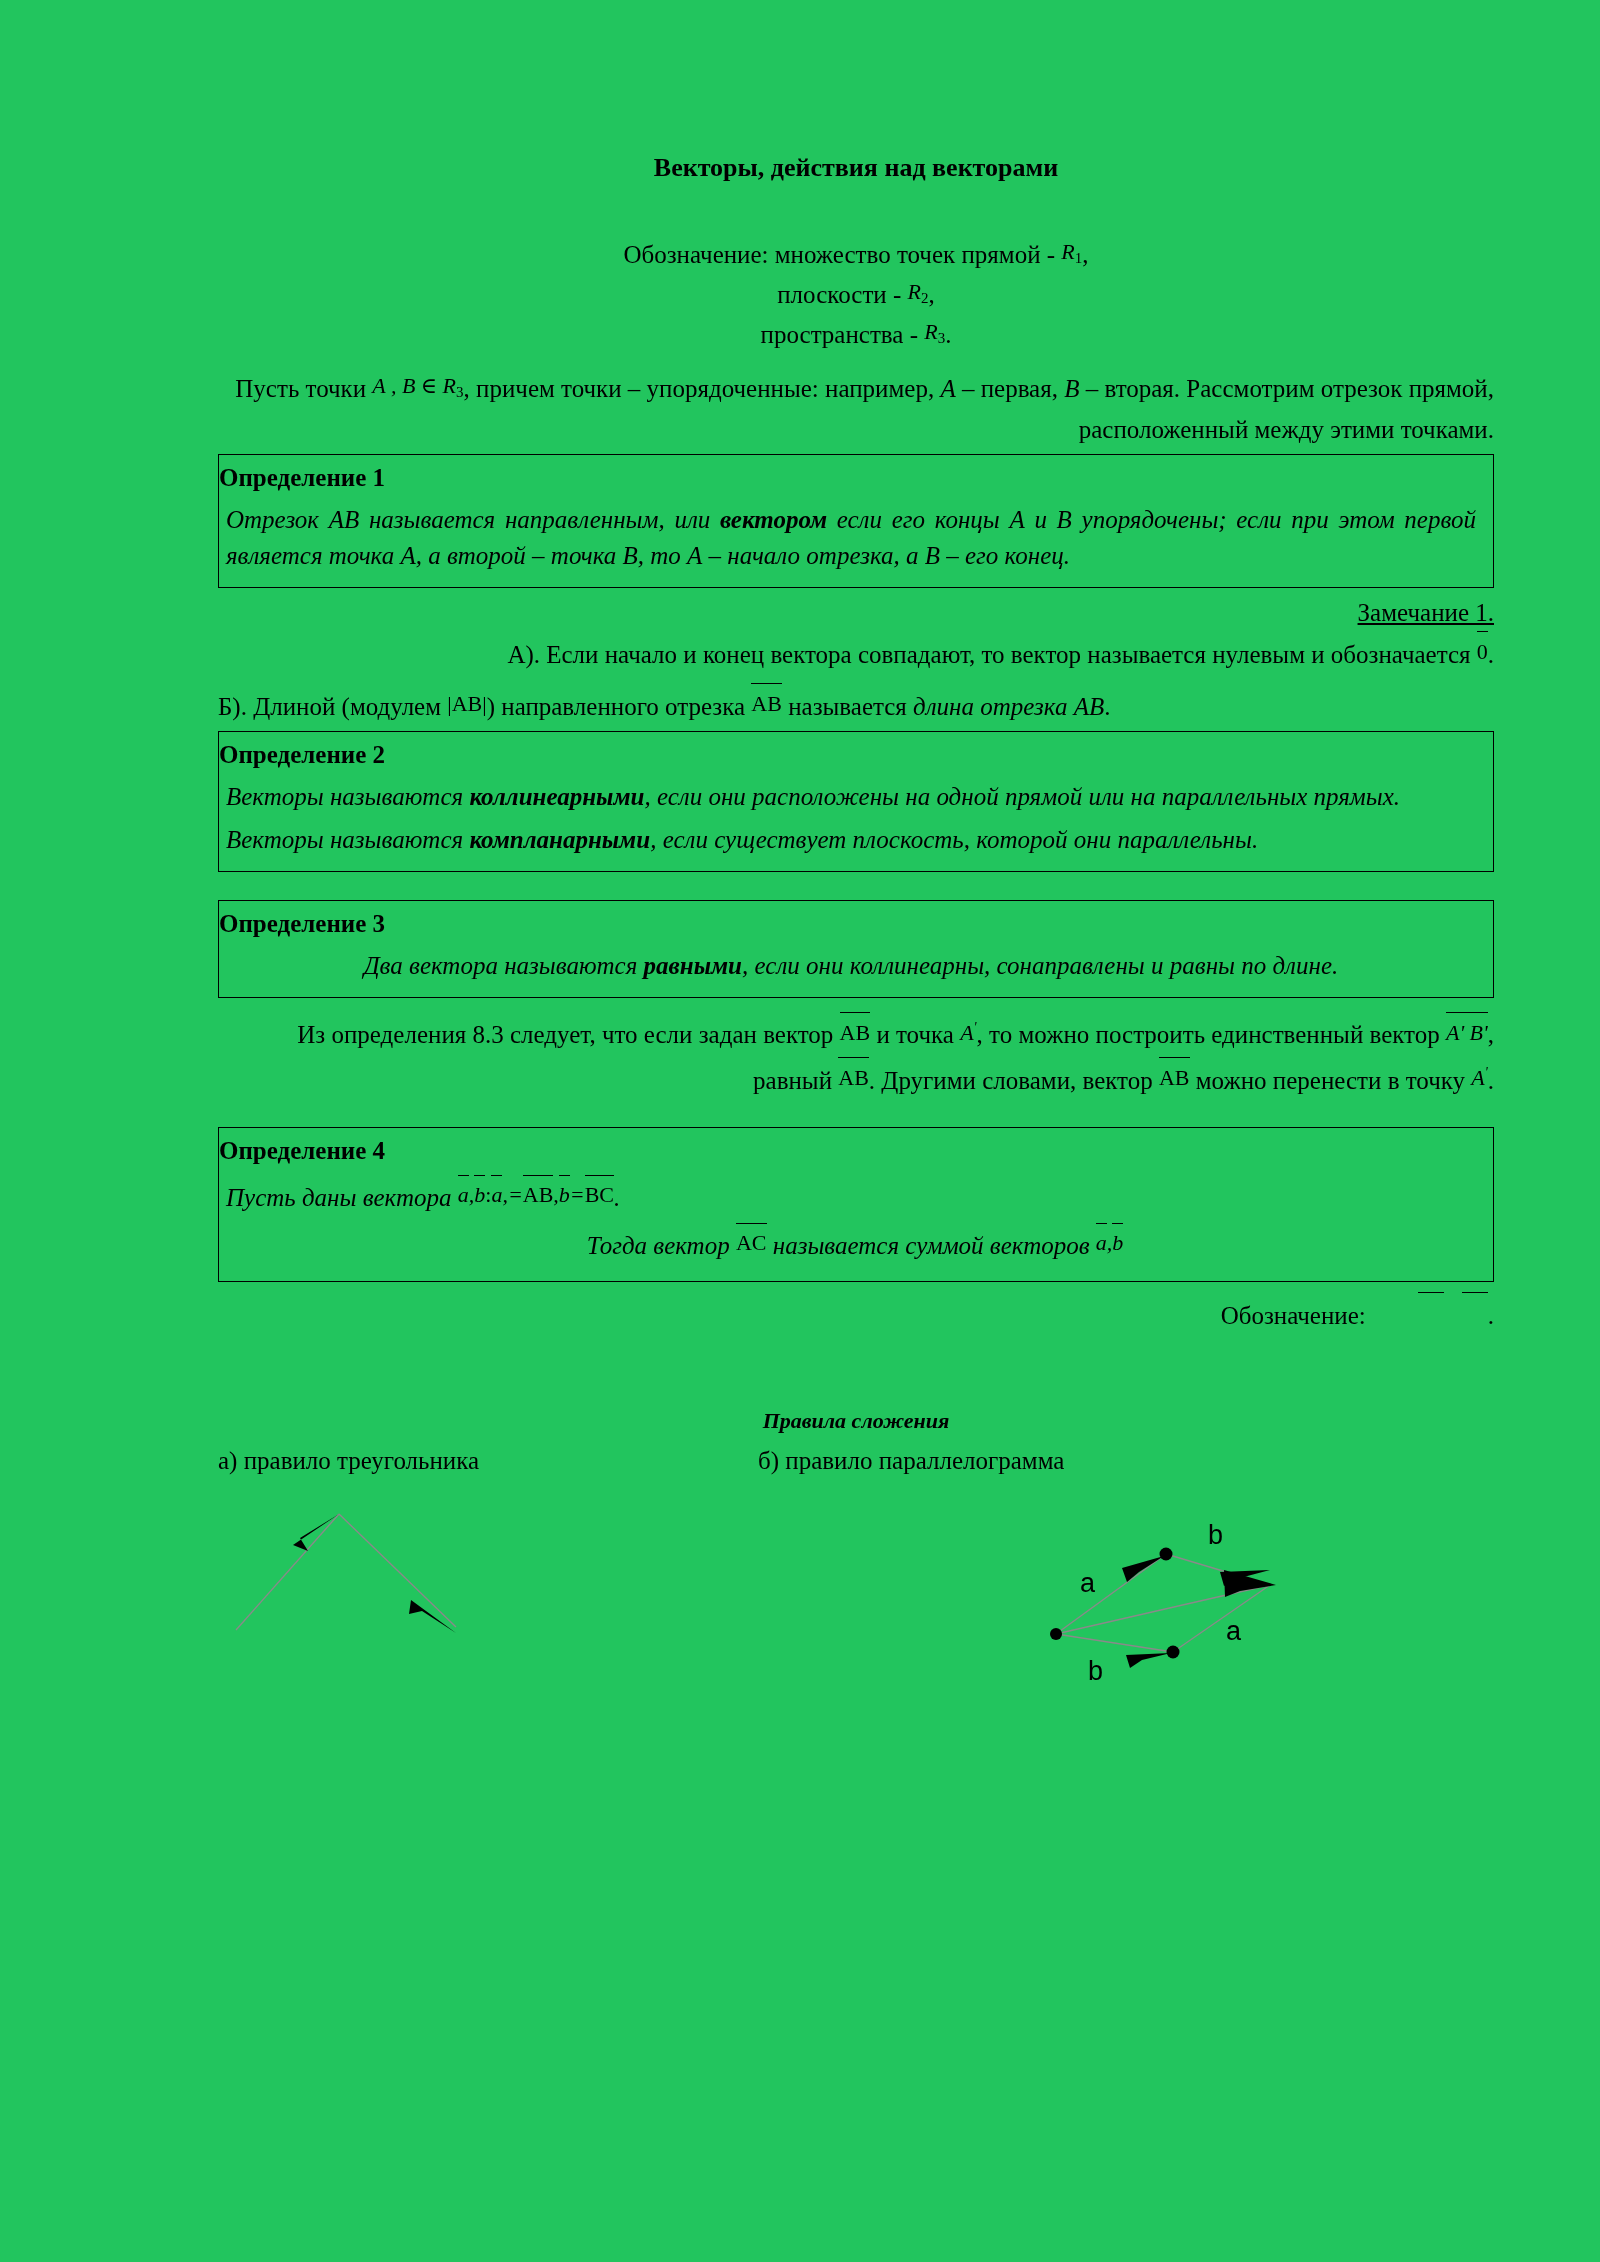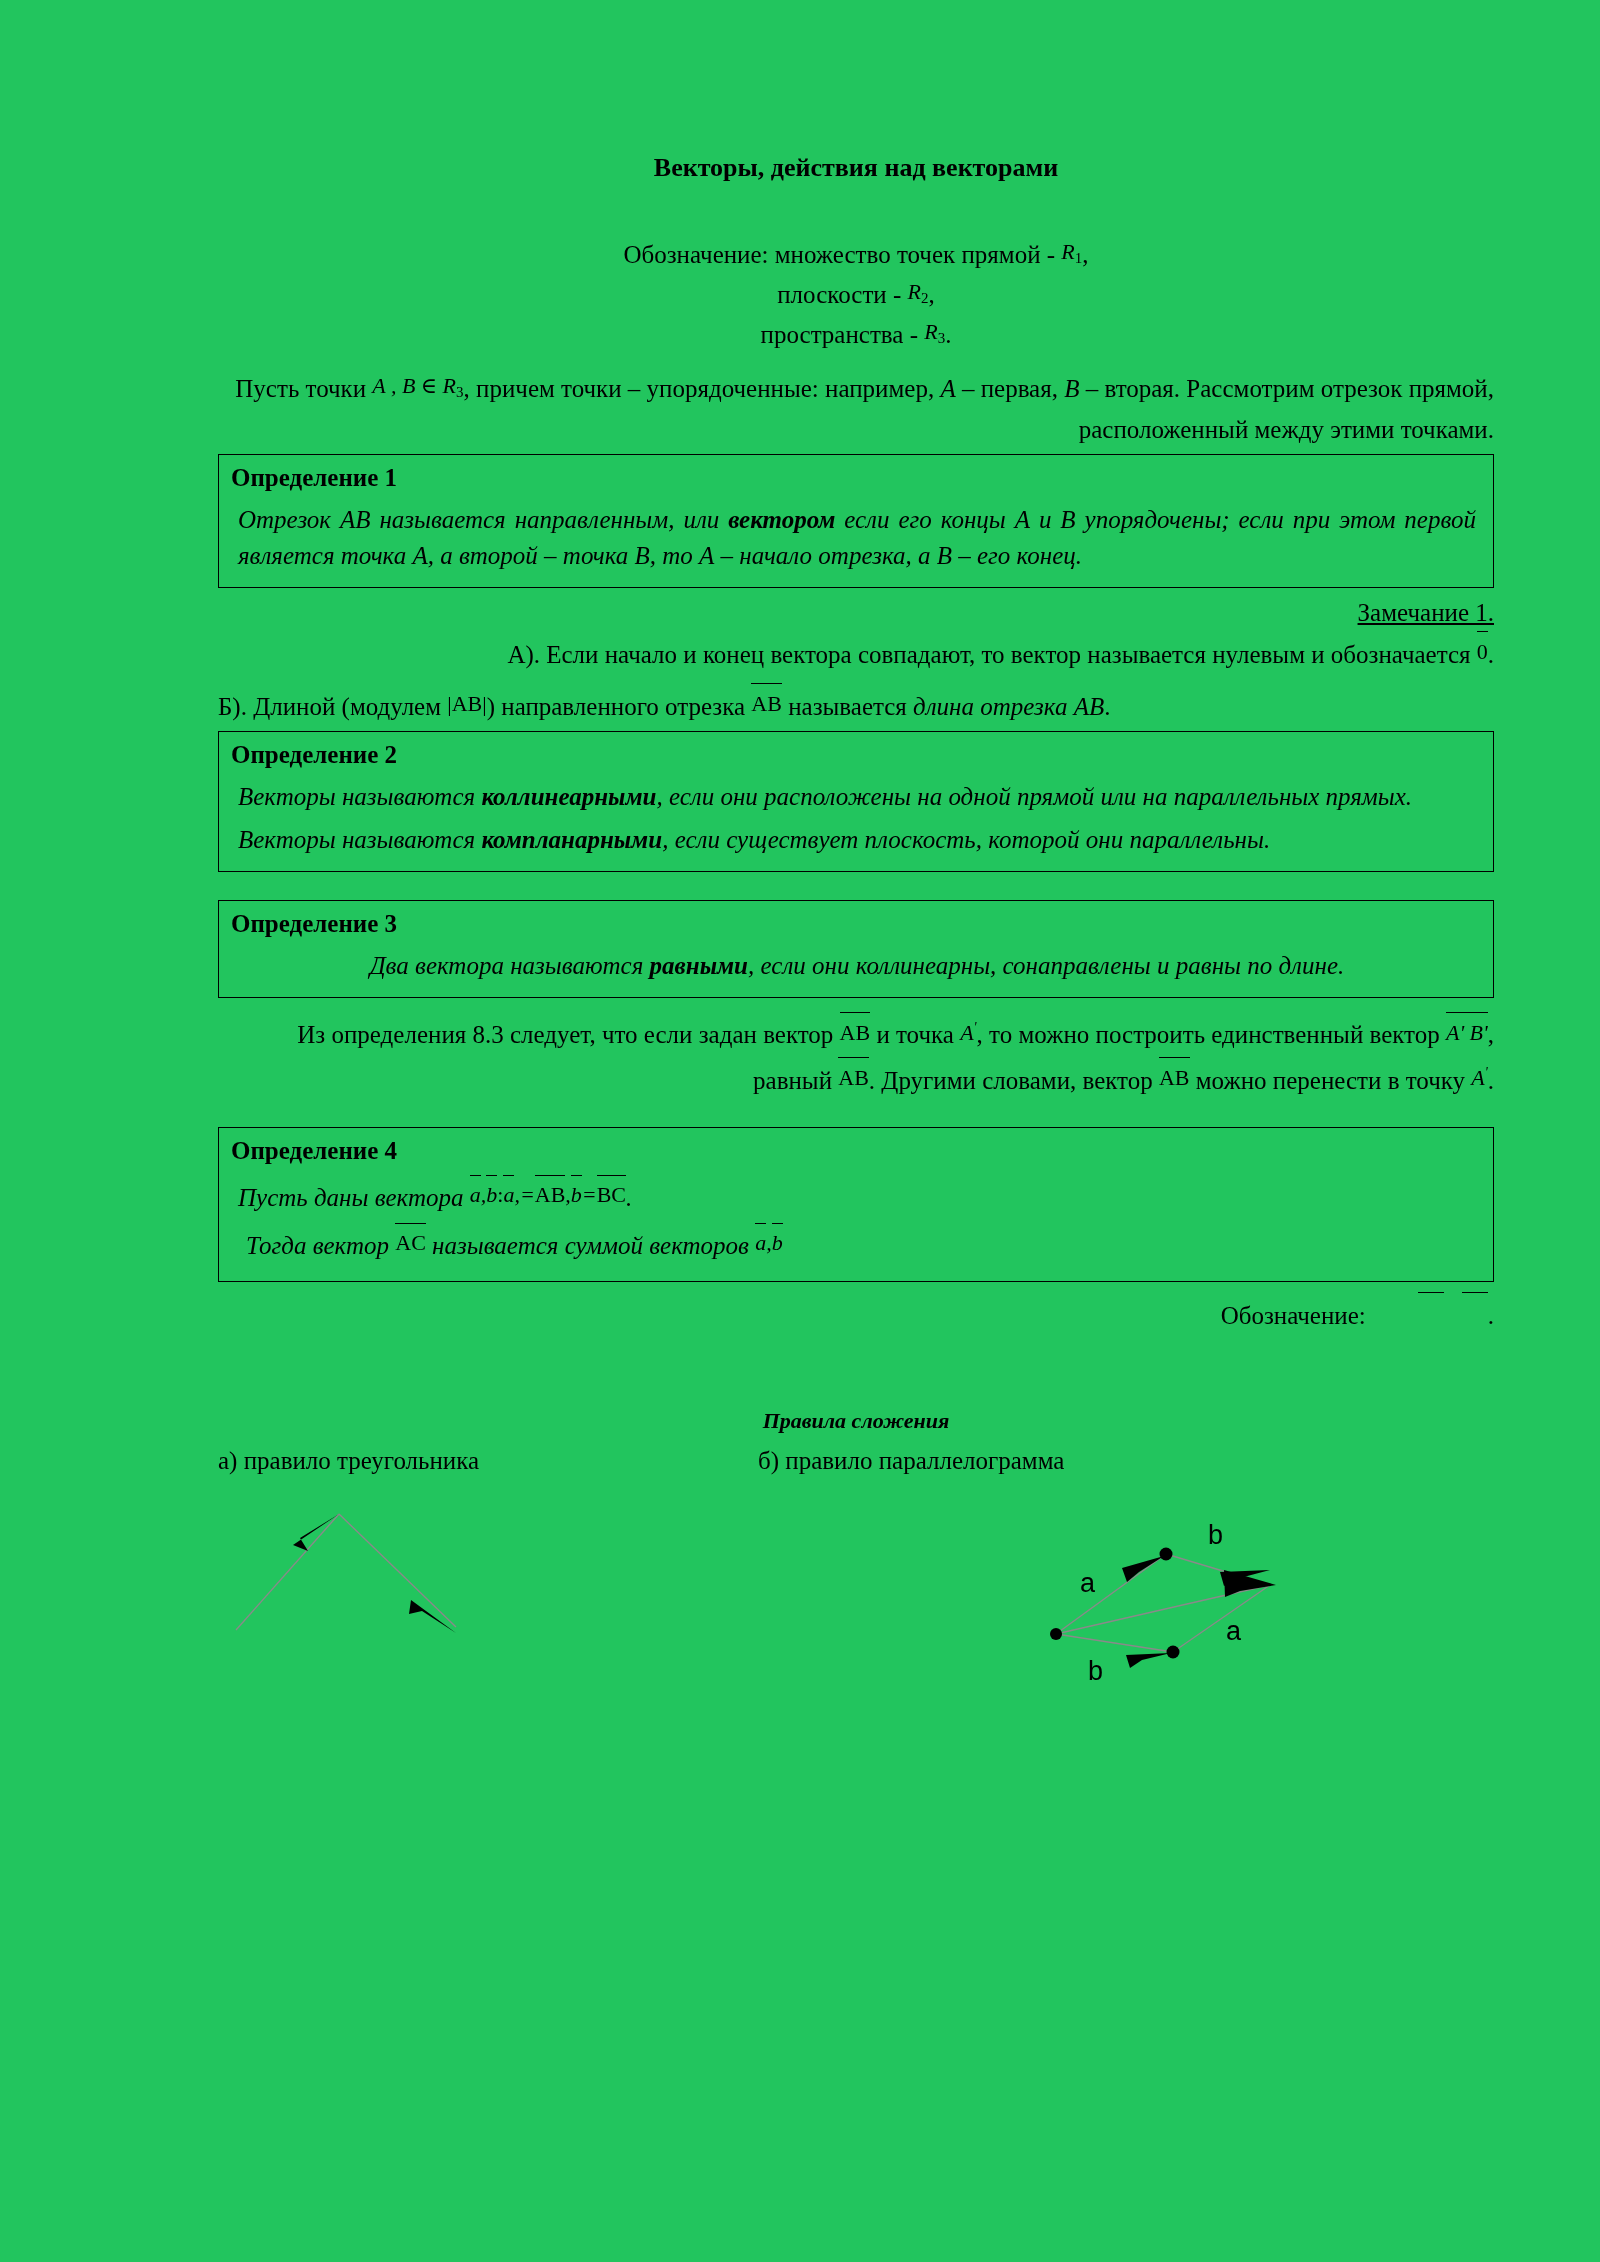--- a/index.html
+++ b/index.html
@@ -79,21 +79,21 @@
     line-height: 37px;
     margin: 0;
     text-align: right;
   }
   .ital { font-style: italic; }
 
   
   .defbox {
     border: 1.6px solid #000;
     box-sizing: border-box;
-    padding: 6px 10px 6px 12px;
+    padding: 6px 10px 6px 0;
   }
   .defbox .dt {
     font-weight: bold;
     font-size: 25px;
     line-height: 34px;
     margin: 0 0 2px 0;
   }
   .defbox .db {
     font-style: italic;
     font-size: 25px;
@@ -202,21 +202,21 @@
 
     <div class="sp10"></div>
 
     <p class="body"><span>Из определения 8.3 следует, что если задан вектор </span><span class="m up"><span class="bar">AB</span></span><span> и точка </span><span class="m"><span>A</span><sup style="font-size:14px">'</sup></span><span>, то можно построить единственный вектор </span><span class="m up"><span class="bar" style="font-style:italic">A' B'</span></span><span>, равный </span><span class="m up"><span class="bar">AB</span></span><span>. Другими словами, вектор </span><span class="m up"><span class="bar">AB</span></span><span> можно перенести в точку </span><span class="m"><span>A</span><sup style="font-size:14px">'</sup></span><span>.</span></p>
 
     <div class="sp28"></div>
 
     <div class="defbox" style="min-height:152px;padding-bottom:10px">
       <p class="dt">Определение 4</p>
       <p class="db" style="text-align:left"><span>Пусть даны вектора </span><span class="m"><span class="bar">a</span><span>,</span><span class="bar">b</span></span><span class="m up">:</span><span class="m"><span class="bar">a</span><span>,</span><span>=</span><span class="bar" style="font-style:normal">AB</span><span>,</span><span class="bar">b</span><span>=</span><span class="bar" style="font-style:normal">BC</span></span><span>.</span></p>
-      <p class="db" style="text-align:left;padding-left:8px"><span>Тогда вектор </span><span class="m up"><span class="bar">AC</span></span><span> называется суммой векторов </span><span class="m"><span class="bar">a</span><span>,</span><span class="bar">b</span></span></p>
+      <p class="db" style="text-align:center;padding-left:8px"><span>Тогда вектор </span><span class="m up"><span class="bar">AC</span></span><span> называется суммой векторов </span><span class="m"><span class="bar">a</span><span>,</span><span class="bar">b</span></span></p>
     </div>
 
     <div class="sp10"></div>
 
     <p class="body"><span>Обозначение:</span><span style="display:inline-block;width:52px"></span><span class="m up"><span class="bar" style="width:26px">&nbsp;</span></span><span style="display:inline-block;width:18px"></span><span class="m up"><span class="bar" style="width:26px">&nbsp;</span></span><span>.</span></p>
 
     <div class="sp28"></div>
     <div class="sp28"></div>
     <div class="sp18"></div>
 

